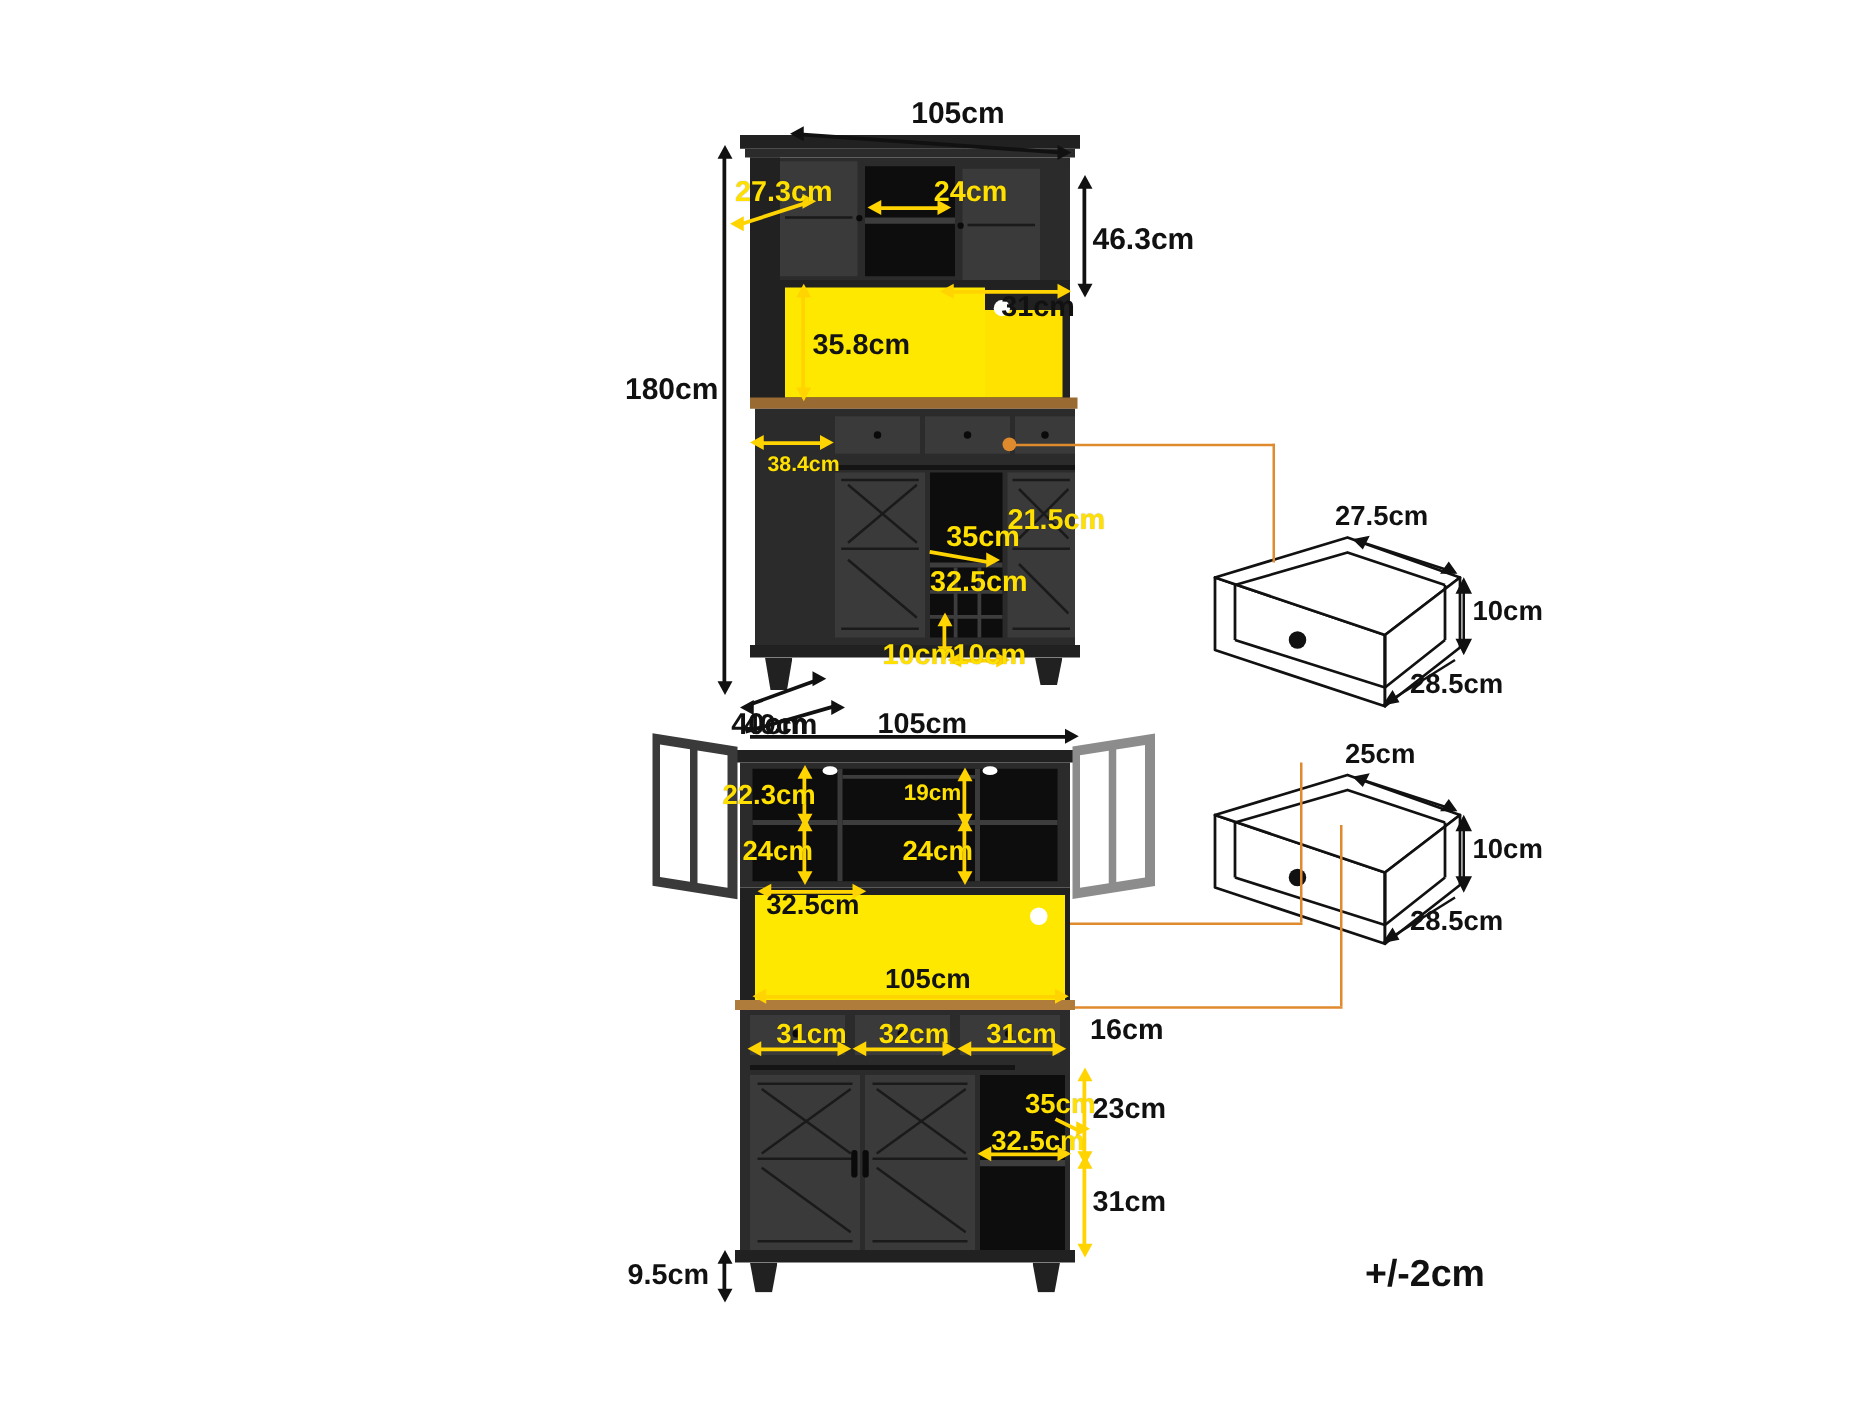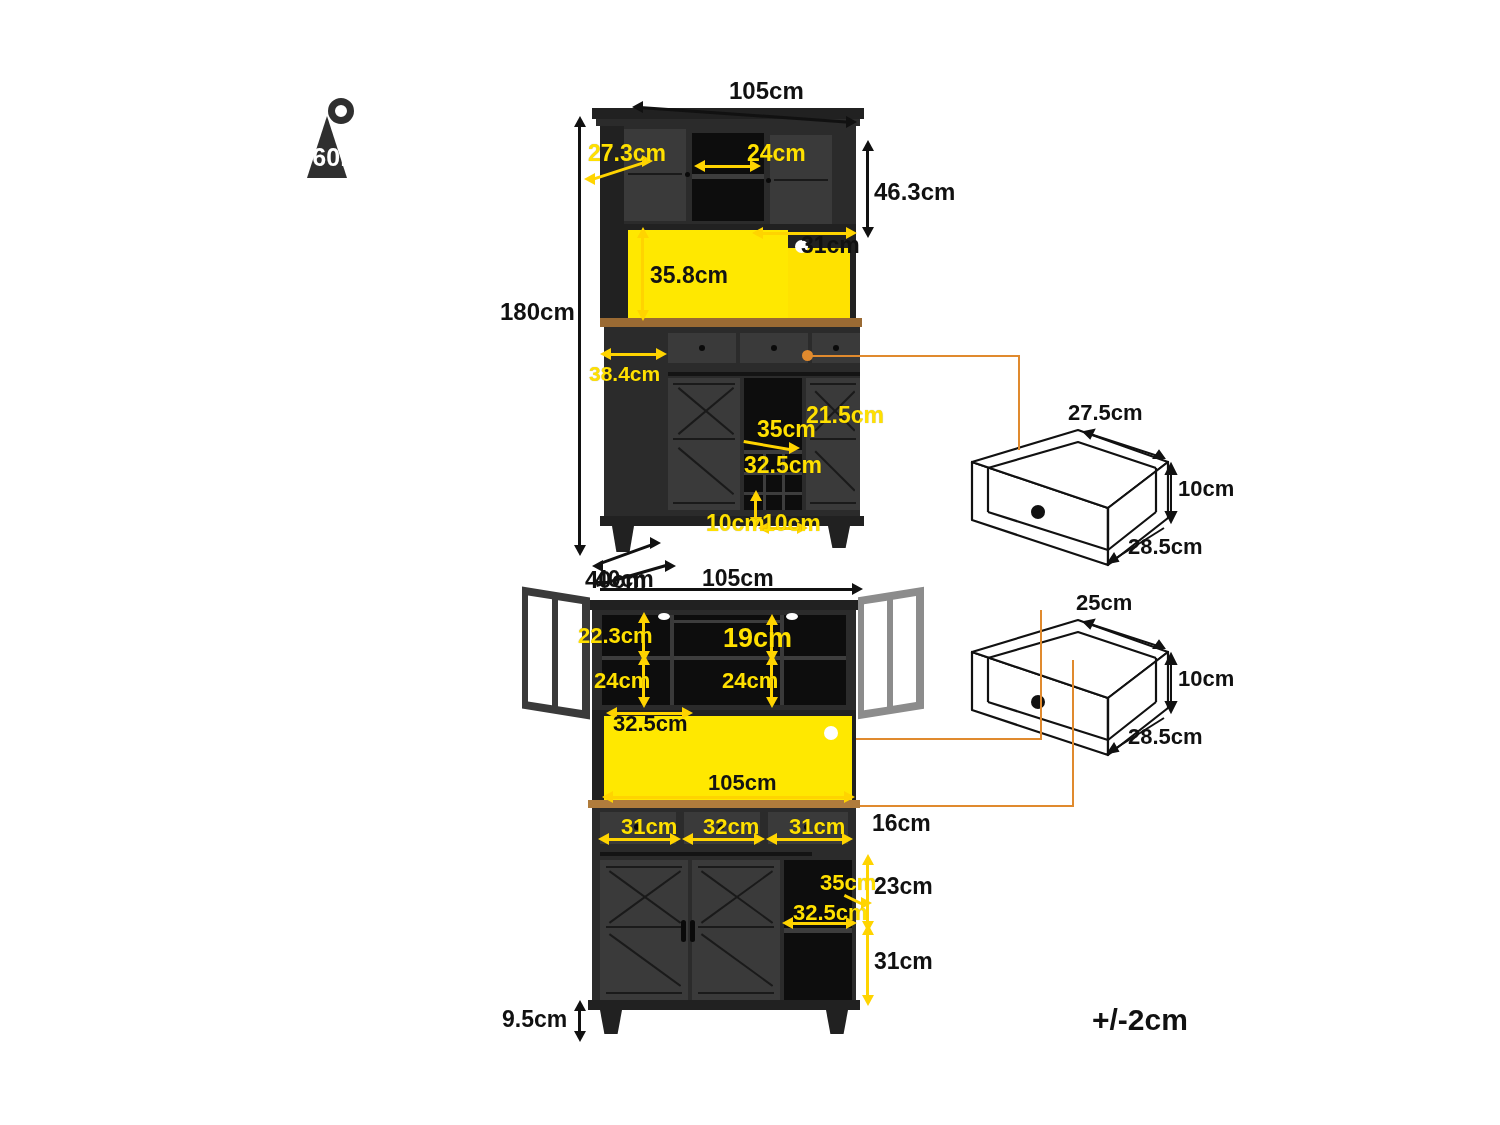--- a/index.html
+++ b/index.html
@@ -60,25 +60,20 @@
   .ldr{position:absolute;background:#E08A2E;}
   .ldr-h{height:2px;}
   .ldr-v{width:2px;}
   .ldr-dot{position:absolute;width:11px;height:11px;border-radius:50%;background:#E08A2E;}
 </style>
 </head>
 <body>
 
 <div class="stage">
 
-  <div class="abs" style="left:295px;top:98px;width:100px;height:80px;">
-    <div class="weight-ring" style="left:33px;top:0px;"></div>
-    <div class="weight-body" style="left:12px;top:18px;"></div>
-    <div class="weight-text" style="left:14px;top:45px;width:72px;text-align:center;">60KG</div>
-  </div>
 
   <div class="abs" style="left:0;top:0;width:1000px;height:600px;">
 
     <div class="panel carcass-d" style="left:592px;top:108px;width:272px;height:11px;"></div>
     <div class="panel carcass" style="left:596px;top:119px;width:264px;height:7px;"></div>
 
     <div class="panel carcass" style="left:600px;top:126px;width:256px;height:98px;"></div>
 
     <div class="panel carcass-d" style="left:600px;top:126px;width:24px;height:188px;"></div>
 
@@ -203,21 +198,21 @@
       <div class="ar ar-y-u" style="left:637px;top:227px;"></div>
       <div class="ar ar-y-d" style="left:637px;top:310px;"></div>
     </div>
     <div class="lbl lbl-onyellow" style="left:650px;top:264px;font-size:23px;">35.8cm</div>
 
     <div class="dim">
       <div class="bar-h y-bar" style="left:608px;top:353px;width:52px;"></div>
       <div class="ar ar-y-l" style="left:600px;top:348px;"></div>
       <div class="ar ar-y-r" style="left:656px;top:348px;"></div>
     </div>
-    <div class="lbl lbl-yellow" style="left:589px;top:363px;font-size:21px;">38.4cm</div>
+    <div class="lbl lbl-yellow" style="left:614px;top:363px;font-size:17px;">38.4cm</div>
 
     <div class="lbl lbl-yellow" style="left:806px;top:404px;font-size:23px;">21.5cm</div>
 
     <div class="dim">
       <div class="bar-h y-bar" style="left:744px;top:440px;width:48px;transform:rotate(10deg);transform-origin:0 0;"></div>
       <div class="ar ar-y-r" style="left:789px;top:442px;"></div>
     </div>
     <div class="lbl lbl-yellow" style="left:757px;top:418px;font-size:23px;">35cm</div>
 
     <div class="lbl lbl-yellow" style="left:744px;top:454px;font-size:23px;">32.5cm</div>
@@ -417,21 +412,21 @@
       <div class="ar ar-y-u" style="left:638px;top:612px;"></div>
       <div class="ar ar-y-d" style="left:638px;top:651px;"></div>
     </div>
     <div class="lbl lbl-yellow" style="left:578px;top:625px;font-size:22px;">22.3cm</div>
 
     <div class="dim">
       <div class="bar-v y-bar" style="left:770px;top:622px;height:32px;"></div>
       <div class="ar ar-y-u" style="left:766px;top:614px;"></div>
       <div class="ar ar-y-d" style="left:766px;top:651px;"></div>
     </div>
-    <div class="lbl lbl-yellow" style="left:723px;top:625px;font-size:27px;">19cm</div>
+    <div class="lbl lbl-yellow" style="left:723px;top:625px;font-size:18px;">19cm</div>
 
     <div class="dim">
       <div class="bar-v y-bar" style="left:642px;top:662px;height:38px;"></div>
       <div class="ar ar-y-u" style="left:638px;top:654px;"></div>
       <div class="ar ar-y-d" style="left:638px;top:697px;"></div>
     </div>
     <div class="lbl lbl-yellow" style="left:594px;top:670px;font-size:22px;">24cm</div>
 
     <div class="dim">
       <div class="bar-v y-bar" style="left:770px;top:662px;height:38px;"></div>

